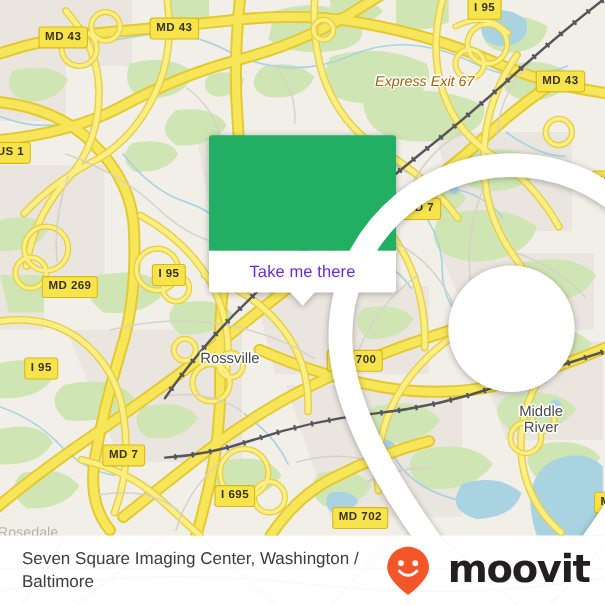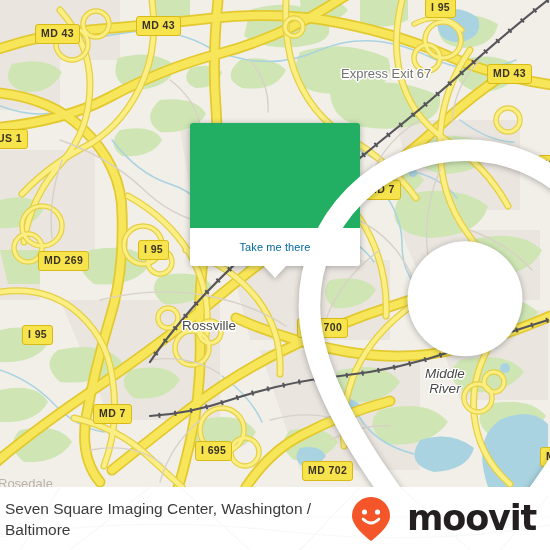--- a/index.html
+++ b/index.html
@@ -45,22 +45,23 @@
     font-size: 13.5px;
     white-space: nowrap;
     text-shadow:
       1.5px 0 0 rgba(255,255,255,.95), -1.5px 0 0 rgba(255,255,255,.95),
       0 1.5px 0 rgba(255,255,255,.95), 0 -1.5px 0 rgba(255,255,255,.95),
       1px 1px 0 rgba(255,255,255,.95), -1px -1px 0 rgba(255,255,255,.95),
       1px -1px 0 rgba(255,255,255,.95), -1px 1px 0 rgba(255,255,255,.95);
   }
   .place.two-line { line-height: 15px; text-align: center; }
   .place.exit {
+    font-style: italic;
     font-size: 13px;
-    color: #737373;
+    color: #a16207;
   }
   .place.faint { color: #b9b2ab; text-shadow: none; }
 
   
   .attribution {
     position: absolute;
     left: 0; bottom: 0;
     height: 23px;
     padding: 0 8px 0 16px;
     display: flex; align-items: center;
@@ -86,22 +87,22 @@
     display: flex; align-items: center; justify-content: center;
   }
   .popup-bottom {
     position: relative;
     height: 38px;
     background: #ffffff;
     border-radius: 0 0 3px 3px;
     display: flex; align-items: center; justify-content: center;
   }
   .popup-bottom .cta {
-    color: #0369a1;
-    font-size: 11px;
+    color: #6d28d9;
+    font-size: 15px;
     font-family: "Liberation Sans", sans-serif;
     letter-spacing: .1px;
   }
   .popup-tail {
     position: absolute;
     left: 50%; bottom: -12px; margin-left: -12px;
     width: 0; height: 0;
     border-left: 12px solid transparent;
     border-right: 12px solid transparent;
     border-top: 13px solid #ffffff;
@@ -115,21 +116,21 @@
     background: #ffffff;
     display: flex; align-items: center;
     overflow: hidden;
   }
   .footer-watermark {
     position: absolute; left:0; top:0; width:550px; height:63px;
     opacity: .055; pointer-events: none;
   }
   .footer-title {
     position: relative;
-    padding-left: 5px;
+    padding-left: 20px;
     width: 380px;
     color: #3c3c3c;
     font-size: 15.5px;
     line-height: 21px;
     font-family: "Liberation Sans", sans-serif;
   }
   .footer-logo {
     position: absolute;
     right: 14px; top: 50%;
     transform: translateY(-50%);
@@ -392,21 +393,21 @@
     <div class="shield" style="left:38px;  top:251px;">MD 269</div>
     <div class="shield" style="left:22px;  top:325px;">I 95</div>
     <div class="shield" style="left:297px; top:318px;">MD 700</div>
     <div class="shield" style="left:93px;  top:404px;">MD 7</div>
     <div class="shield" style="left:195px; top:441px;">I 695</div>
     <div class="shield" style="left:302px; top:461px;">MD 702</div>
     <div class="shield" style="left:540px; top:447px;">M</div>
 
     <div class="place exit" style="left:341px; top:66px;">Express Exit 67</div>
     <div class="place" style="left:182px; top:318px;">Rossville</div>
-    <div class="place two-line" style="left:425px; top:366px;font-style:italic;">Middle<br>River</div>
+    <div class="place two-line" style="left:472px; top:366px;">Middle<br>River</div>
     <div class="place faint" style="left:-2px; top:476px; font-size:13px;">Rosedale</div>
 
 
     <div class="popup">
       <div class="popup-top">
         <svg width="58" height="72" viewBox="0 0 58 72">
           <path d="M29 4 C16.3 4 6 14.3 6 27 C6 44 29 68 29 68 C29 68 52 44 52 27 C52 14.3 41.7 4 29 4 Z" fill="none" stroke="#ffffff" stroke-width="3.2" stroke-linejoin="round"></path>
           <circle cx="29" cy="26" r="8.5" fill="#ffffff"></circle>
         </svg>
       </div>

